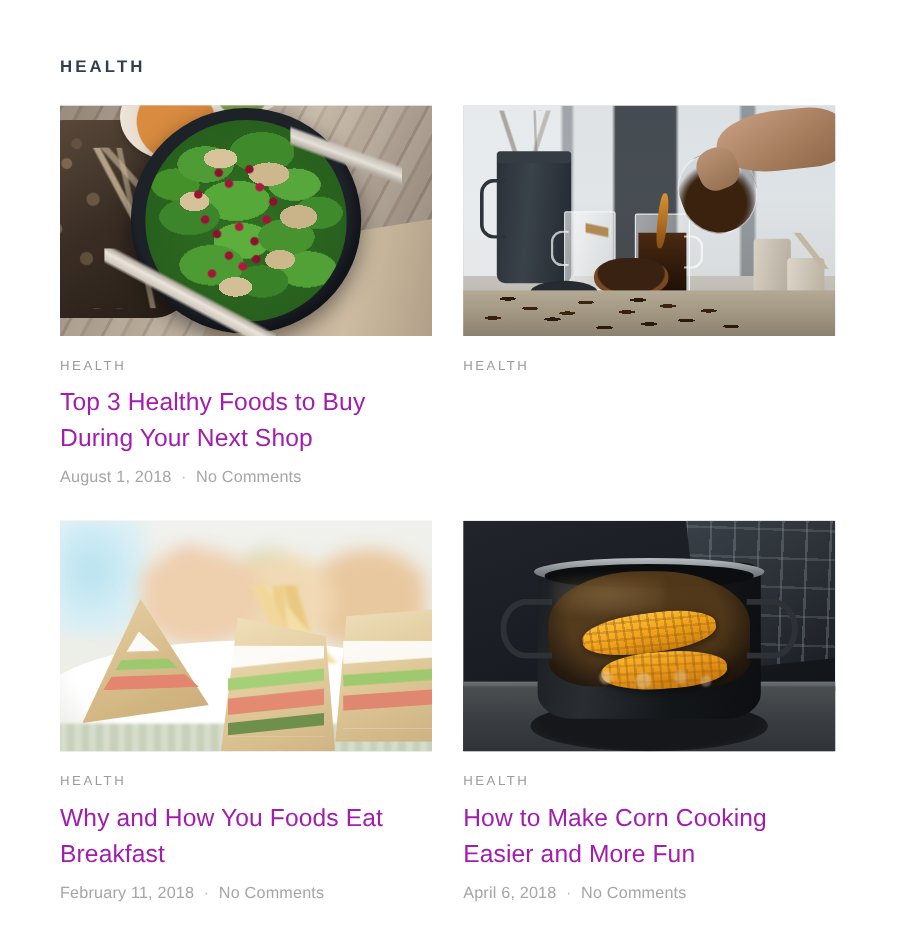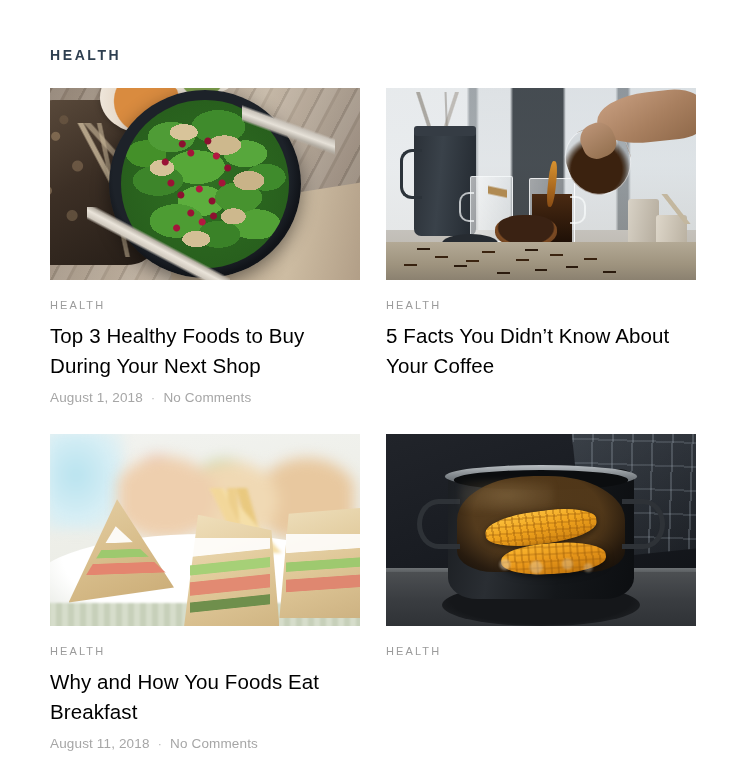--- a/index.html
+++ b/index.html
@@ -71,21 +71,21 @@
     color: #9b9b9b;
     text-transform: uppercase;
     line-height: 14px;
     display: block;
     margin-bottom: 9px;
   }
 
   .title {
     font-size: 20.5px;
     line-height: 30px;
-    color: #000000;
+    color: #a21caf;
     font-weight: 400;
     margin: 0 0 8px 0;
     letter-spacing: 0.1px;
     max-width: 312px;
   }
 
   .meta {
     font-size: 13.5px;
     color: #a6a6a6;
     line-height: 18px;
@@ -586,21 +586,20 @@
           <div class="l cup-b"></div>
           <div class="l spoon-b"></div>
           <div class="l beanbowl"></div>
           <div class="l saucer"></div>
           <div class="l table"></div>
           <div class="l beans"></div>
         </div>
       </a>
       <div class="card-body">
         <span class="cat">HEALTH</span>
-        <h2 class="title">5 Facts You Didn’t Know About Your Coffee</h2>
       </div>
     </article>
 
     <article class="card">
       <a class="thumb">
         <div class="scene img-sandwich">
           <div class="bg"></div>
           <div class="l blue"></div>
           <div class="l blur-back"></div>
           <div class="l plate"></div>
@@ -611,21 +610,21 @@
           <div class="l s2"></div>
           <div class="l s2f"></div>
           <div class="l s3"></div>
           <div class="l s3f"></div>
         </div>
       </a>
       <div class="card-body">
         <span class="cat">HEALTH</span>
         <h2 class="title">Why and How You Foods Eat Breakfast</h2>
         <div class="meta">
-          <span>August 11, 2018</span>
+          <span>February 11, 2018</span>
           <span class="sep">·</span>
           <span>No Comments</span>
         </div>
       </div>
     </article>
 
     <article class="card">
       <a class="thumb">
         <div class="scene img-corn">
           <div class="bg"></div>
@@ -640,17 +639,23 @@
           <div class="l handle-l"></div>
           <div class="l handle-r"></div>
           <div class="l cob1"></div>
           <div class="l cob2"></div>
           <div class="l foam"></div>
           <div class="l sheen"></div>
         </div>
       </a>
       <div class="card-body">
         <span class="cat">HEALTH</span>
+        <h2 class="title">How to Make Corn Cooking Easier and More Fun</h2>
+        <div class="meta">
+          <span>April 6, 2018</span>
+          <span class="sep">·</span>
+          <span>No Comments</span>
+        </div>
       </div>
     </article>
 
   </div>
 </div>
 
 </body></html>

